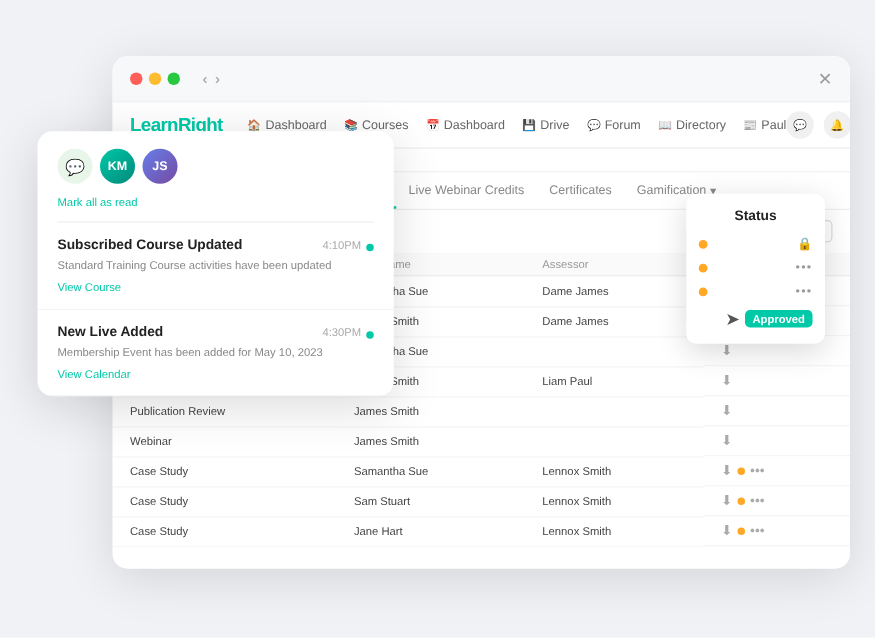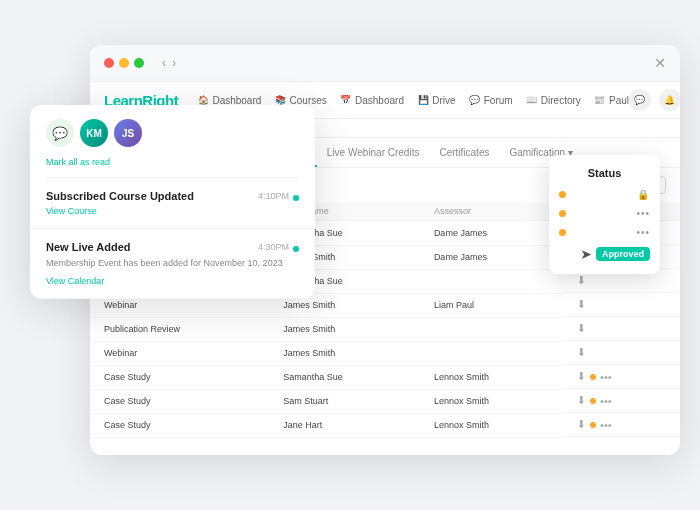--- a/index.html
+++ b/index.html
@@ -527,30 +527,31 @@
     <div class="notif-divider"></div>
 
     <div class="notif-item">
       <div class="notif-item-header">
         <span class="notif-item-title">Subscribed Course Updated</span>
         <div class="notif-time">
           <span>4:10PM</span>
           <div class="notif-unread-dot"></div>
         </div>
       </div>
+      <div class="notif-body">Standard Training Course activities have been updated</div>
       <div class="notif-link">View Course</div>
     </div>
 
     <div class="notif-item">
       <div class="notif-item-header">
         <span class="notif-item-title">New Live Added</span>
         <div class="notif-time">
           <span>4:30PM</span>
           <div class="notif-unread-dot"></div>
         </div>
       </div>
-      <div class="notif-body">Membership Event has been added for November 10, 2023</div>
+      <div class="notif-body">Membership Event has been added for May 10, 2023</div>
       <div class="notif-link">View Calendar</div>
     </div>
 
   </div>
 
 </div>
 
 </body></html>

